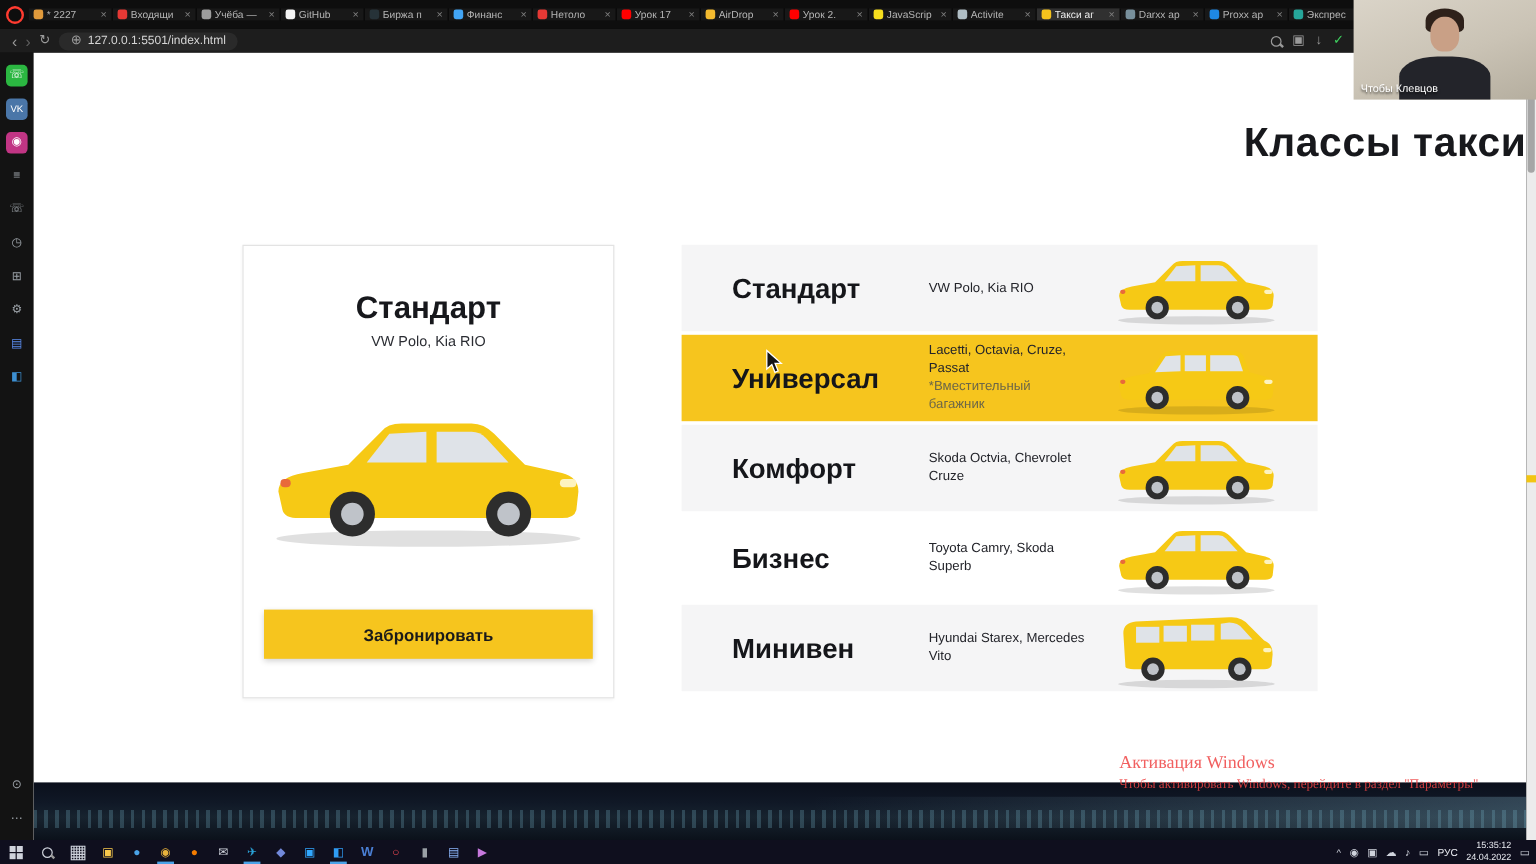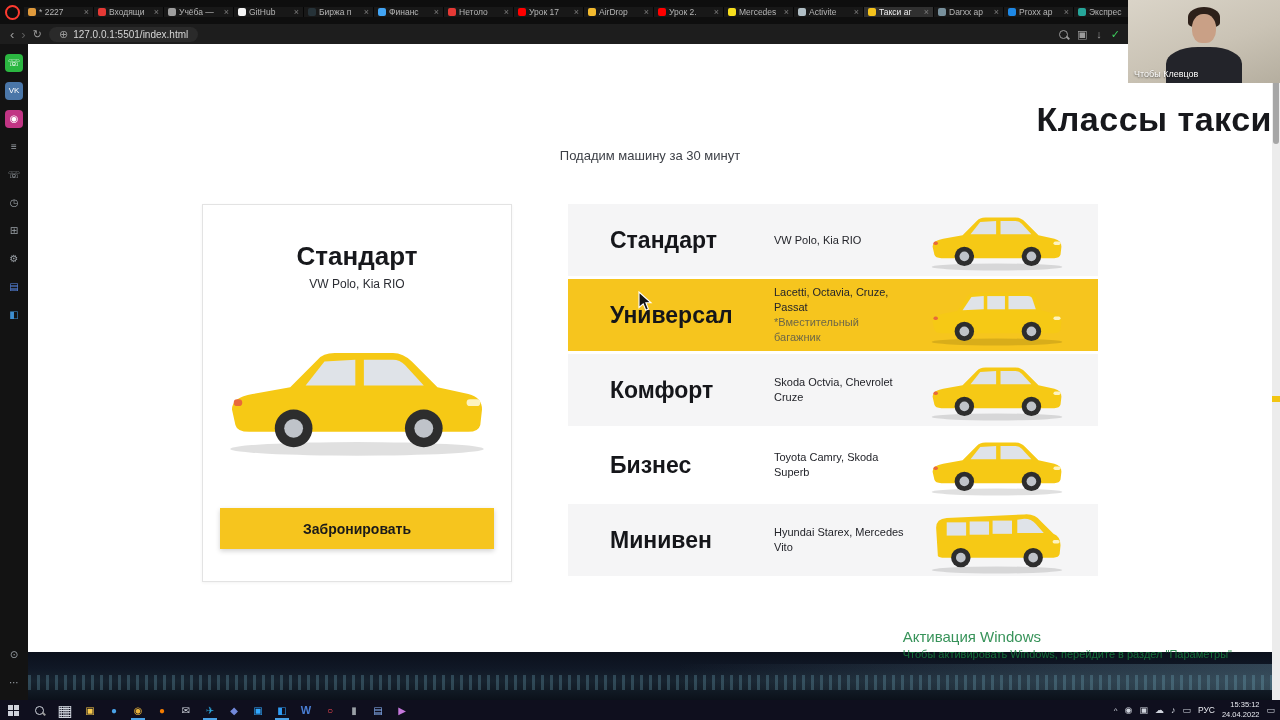--- a/index.html
+++ b/index.html
@@ -48,21 +48,21 @@
   .rows{position:absolute;left:540px;top:160px;width:530px;}
   .row{height:72px;margin-bottom:3px;display:flex;align-items:center;background:#f5f5f6;
        padding:0 26px 0 42px;box-sizing:border-box;}
   .row:nth-child(4){background:#ffffff;}
   .row.highlight{background:#f6c51e;}
   .row-name{font-size:23px;font-weight:700;color:#15161a;width:164px;flex:none;}
   .row-models{font-size:11px;color:#23242a;width:132px;flex:none;line-height:1.35;}
   .row-note{display:block;color:#6d6747;}
   .row-car{margin-left:auto;flex:none;}
   
-  .watermark{position:absolute;right:40px;top:584px;color:#15803d;z-index:5;}
+  .watermark{position:absolute;right:40px;top:584px;color:#ef4444;z-index:5;font-family:Liberation Serif, serif;}
   .wm1{font-size:15px;opacity:.85;}
   .wm2{font-size:11px;margin-top:3px;opacity:.85;}
   .footer{position:absolute;left:0;right:0;bottom:0;height:48px;
           background:linear-gradient(180deg,#0b101c 0%,#101826 35%,#17232f 60%,#0b111a 100%);overflow:hidden;}
   .footer .glow{position:absolute;right:0;top:25%;width:48%;height:55%;
           background:linear-gradient(90deg,rgba(0,0,0,0),rgba(140,190,210,.28));}
   .footer .band{position:absolute;left:0;right:0;top:48%;height:32%;opacity:.8;
           background:repeating-linear-gradient(90deg,rgba(115,175,195,.35) 0 3px,rgba(0,0,0,0) 3px 9px);}
   
   .scrollbar{position:absolute;right:0;top:44px;width:8px;height:656px;background:#ececec;}
@@ -146,21 +146,21 @@
         <span class="tab-label">AirDrop</span>
         <span class="tab-close">×</span>
       </div>
     <div class="tab">
         <span class="fav" style="background: rgb(255, 0, 0);"></span>
         <span class="tab-label">Урок 2.</span>
         <span class="tab-close">×</span>
       </div>
     <div class="tab">
         <span class="fav" style="background: rgb(247, 223, 30);"></span>
-        <span class="tab-label">Mercedes</span>
+        <span class="tab-label">JavaScrip</span>
         <span class="tab-close">×</span>
       </div>
     <div class="tab">
         <span class="fav" style="background: rgb(176, 190, 197);"></span>
         <span class="tab-label">Activite</span>
         <span class="tab-close">×</span>
       </div>
     <div class="tab active">
         <span class="fav" style="background: rgb(245, 195, 29);"></span>
         <span class="tab-label">Такси аг</span>
@@ -211,21 +211,20 @@
     <div class="side-icon" style="background: transparent; color: rgb(91, 141, 239);">▤</div>
     <div class="side-icon" style="background: transparent; color: rgb(61, 143, 209);">◧</div>
     <div class="side-bottom">
       <div class="side-icon" style="background: transparent; color: rgb(154, 160, 166);">⊙</div>
       <div class="side-icon" style="background: transparent; color: rgb(154, 160, 166);">⋯</div>
     </div>
   </div>
 
   <div class="content">
     <h1 class="page-title">Классы такси</h1>
-    <div class="page-subtitle">Подадим машину за 30 минут</div>
 
     <div class="card">
       <div class="card-title">Стандарт</div>
       <div class="card-models">VW Polo, Kia RIO</div>
       <svg class="car card-car" viewBox="0 0 170 80" width="292" height="137">
           <use href="#car-sedan"></use>
         </svg>
       <button class="book-btn">Забронировать</button>
     </div>
 

